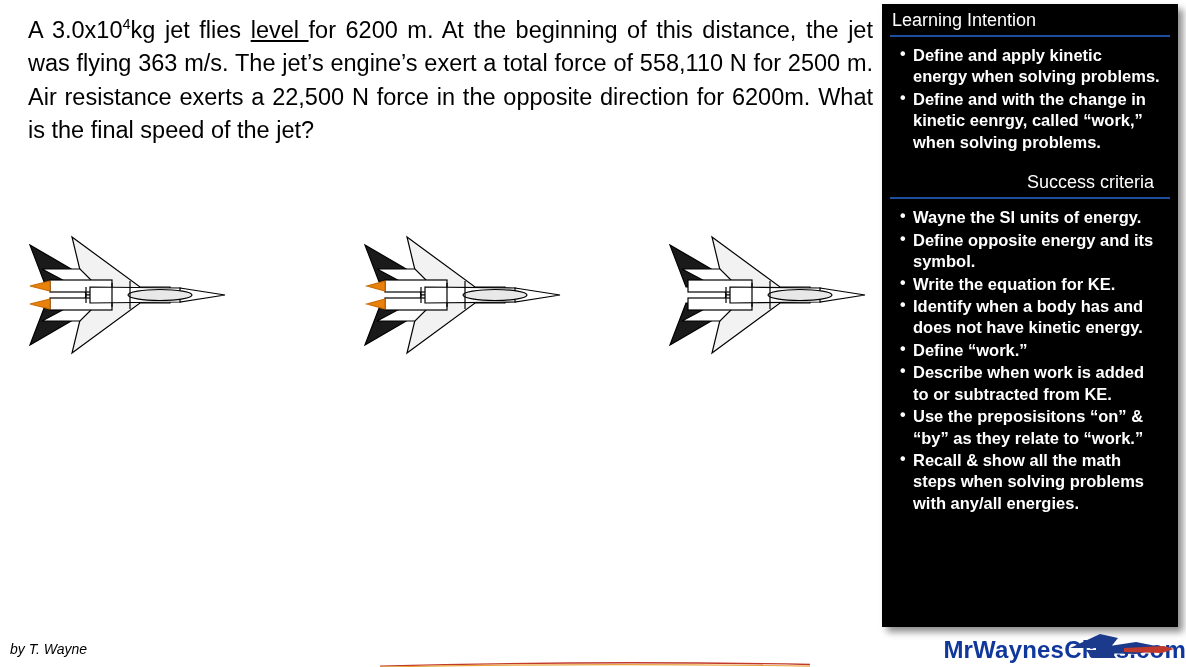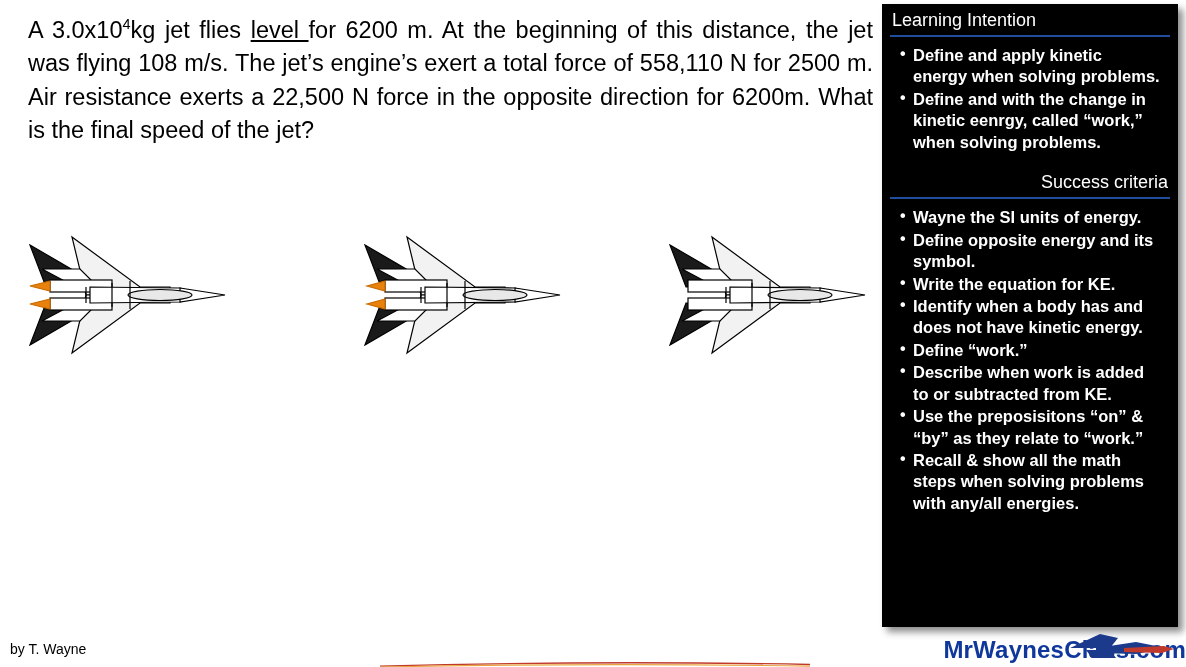--- a/index.html
+++ b/index.html
@@ -62,21 +62,21 @@
     width: 296px;
     height: 623px;
     background: #000000;
     box-shadow: 5px 5px 7px rgba(0,0,0,0.45);
     color: #ffffff;
     box-sizing: border-box;
     padding: 0;
   }
   .panel-head {
     font-size: 18px;
-    padding: 6px 10px 4px 10px;
+    padding: 6px 24px 4px 10px;
     color: #ffffff;
   }
   .panel-rule {
     height: 2px;
     background: #1f4e9c;
     margin: 0 8px 6px 8px;
   }
   .panel-list {
     margin: 8px;
     padding: 0 10px 6px 10px;
@@ -103,20 +103,21 @@
     padding-top: 4px;
     text-align: right;
   }
 
   
   .footer-credit {
     position: absolute;
     left: 10px;
     top: 641px;
     font-size: 14px;
+    font-style: italic;
     color: #000000;
   }
   .footer-site {
     position: absolute;
     left: 0;
     right: 0;
     top: 636px;
     text-align: right;
     font-size: 24px;
     font-weight: bold;
@@ -137,21 +138,21 @@
     width: 110px;
     height: 36px;
   }
 </style>
 </head>
 <body>
 
 <div class="slide">
 
   <div class="problem">
-    <span>A 3.0x10</span><sup>4</sup><span>kg jet flies </span><span class="underline">level </span><span>for 6200 m. At the beginning of this distance, the jet was flying 108 m/s. The jet’s engine’s exert a total force of 558,110 N for 2500 m. Air resistance exerts a 22,500 N force in the opposite direction for 6200m. What is the final speed of the jet?</span>
+    <span>A 3.0x10</span><sup>4</sup><span>kg jet flies </span><span class="underline">level </span><span>for 6200 m. At the beginning of this distance, the jet was flying 363 m/s. The jet’s engine’s exert a total force of 558,110 N for 2500 m. Air resistance exerts a 22,500 N force in the opposite direction for 6200m. What is the final speed of the jet?</span>
   </div>
 
   <div class="jets">
 
     <div class="jet jet-1">
       <svg width="215" height="200" viewBox="0 0 215 200">
         <g stroke="#000000" stroke-width="1.2" fill="#ffffff">
 
           <polygon points="10,50 58,78 70,92 26,92" fill="#1a1a1a"></polygon>
           <polygon points="10,150 58,122 70,108 26,108" fill="#1a1a1a"></polygon>

